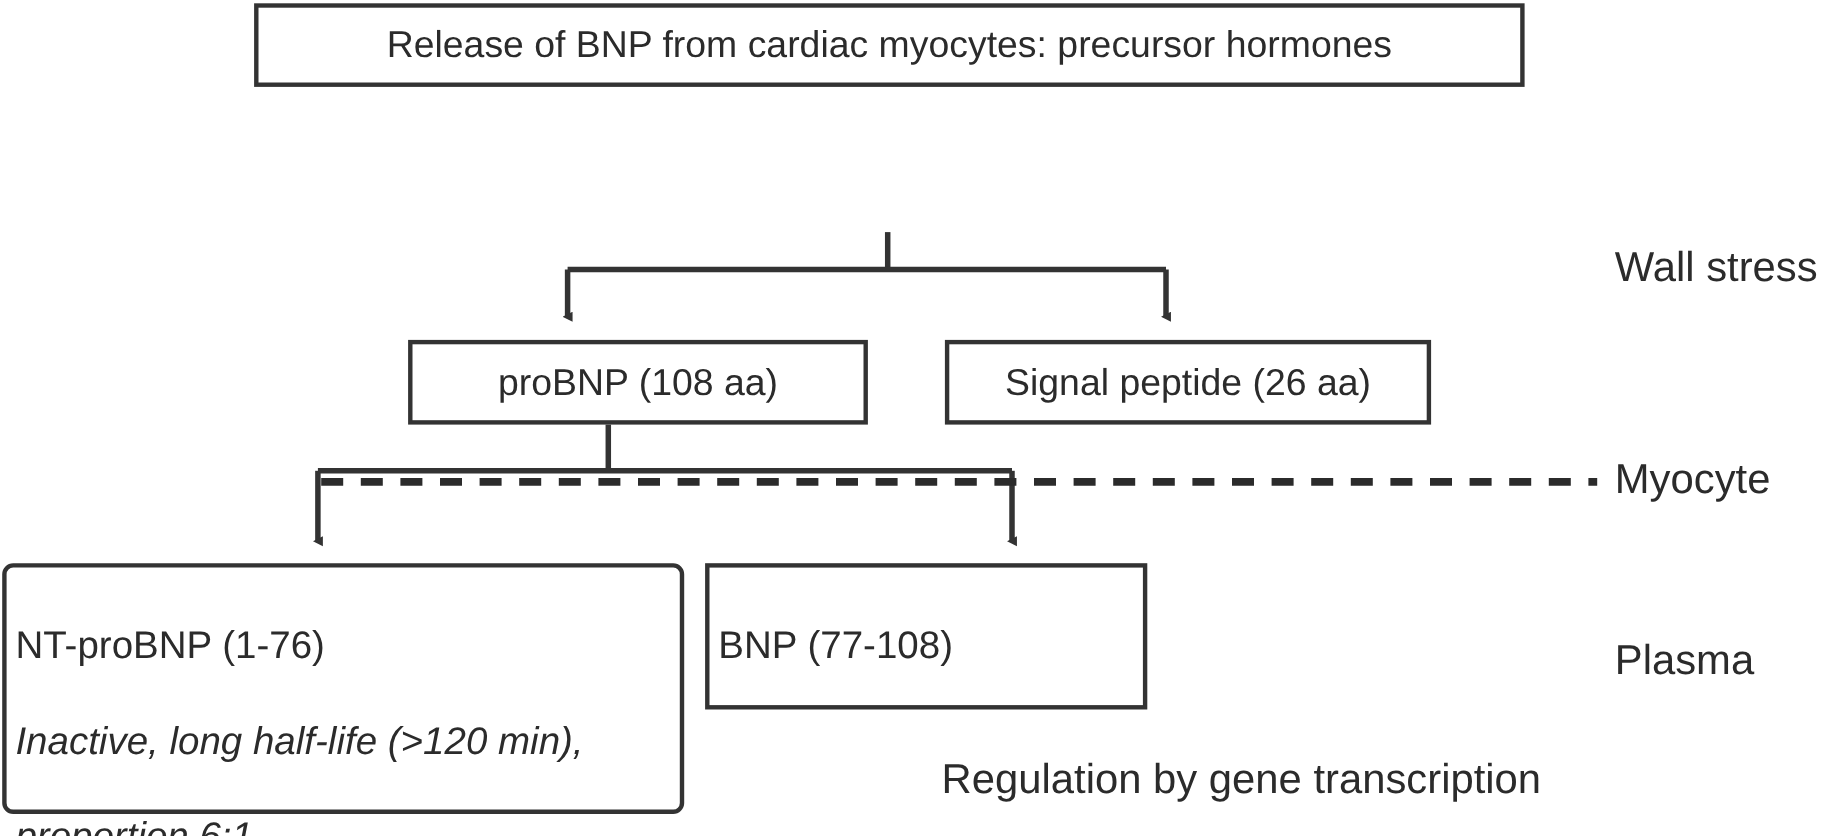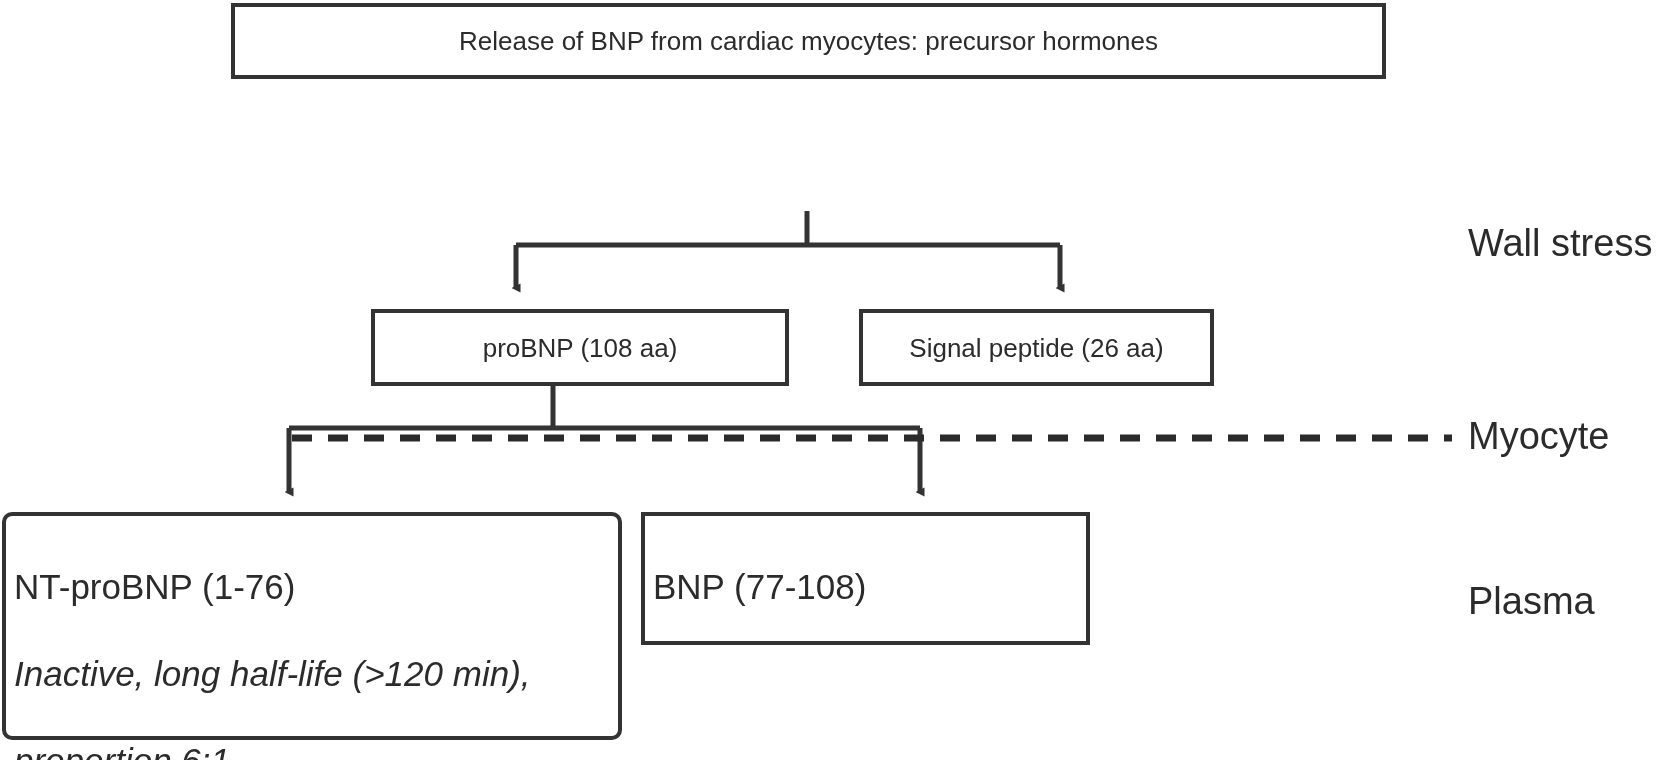--- a/index.html
+++ b/index.html
@@ -23,21 +23,21 @@
     background: #ffffff;
     display: flex;
     align-items: center;
     justify-content: center;
   }
   .box.left-align {
     align-items: flex-start;
     justify-content: flex-start;
   }
   .box-text {
-    font-size: 26px;
+    font-size: 34px;
     line-height: 1.0;
     color: #2b2b2b;
     white-space: nowrap;
   }
   .multi {
     font-size: 35px;
     line-height: 1.24;
     padding: 6px 0 0 8px;
     white-space: pre-line;
   }
@@ -103,37 +103,38 @@
 
   <div class="box" style="left:231px; top:3px; width:1155px; height:76px;">
     <span class="box-text">Release of BNP from cardiac myocytes: precursor hormones</span>
   </div>
 
 
   <div class="box" style="left:371px; top:309px; width:418px; height:77px;justify-content:center;">
     <span class="box-text">proBNP (108 aa)</span>
   </div>
 
-  <div class="box" style="left:859px; top:309px; width:355px; height:77px;">
+  <div class="box" style="left:859px; top:309px; width:442px; height:77px;">
     <span class="box-text">Signal peptide (26 aa)</span>
   </div>
 
   <div class="box left-align" style="left:2px; top:512px; width:620px; height:228px;border-radius:10px;">
     <div class="multi">
       <span class="plain">NT-proBNP (1-76)</span>
       <span class="ital">Inactive, long half-life (&gt;120 min),</span>
       <span class="ital">proportion 6:1,</span>
       
     </div>
   </div>
 
-  <div class="box left-align" style="left:641px; top:512px; width:449px; height:133px;">
+  <div class="box left-align" style="left:641px; top:512px; width:402px; height:133px;">
     <div class="multi">
       <span class="plain">BNP (77-108)</span>
     </div>
   </div>
 
   <div class="side-label" style="left:1468px; top:415px;">Myocyte</div>
   <div class="side-label" style="left:1468px; top:222px;">Wall stress</div>
   <div class="side-label" style="left:1468px; top:580px;">Plasma</div>
 
+  <div class="bottom-label" style="left:856px; top:688px;">Regulation by gene transcription</div>
 
 </div>
 
 </body></html>

